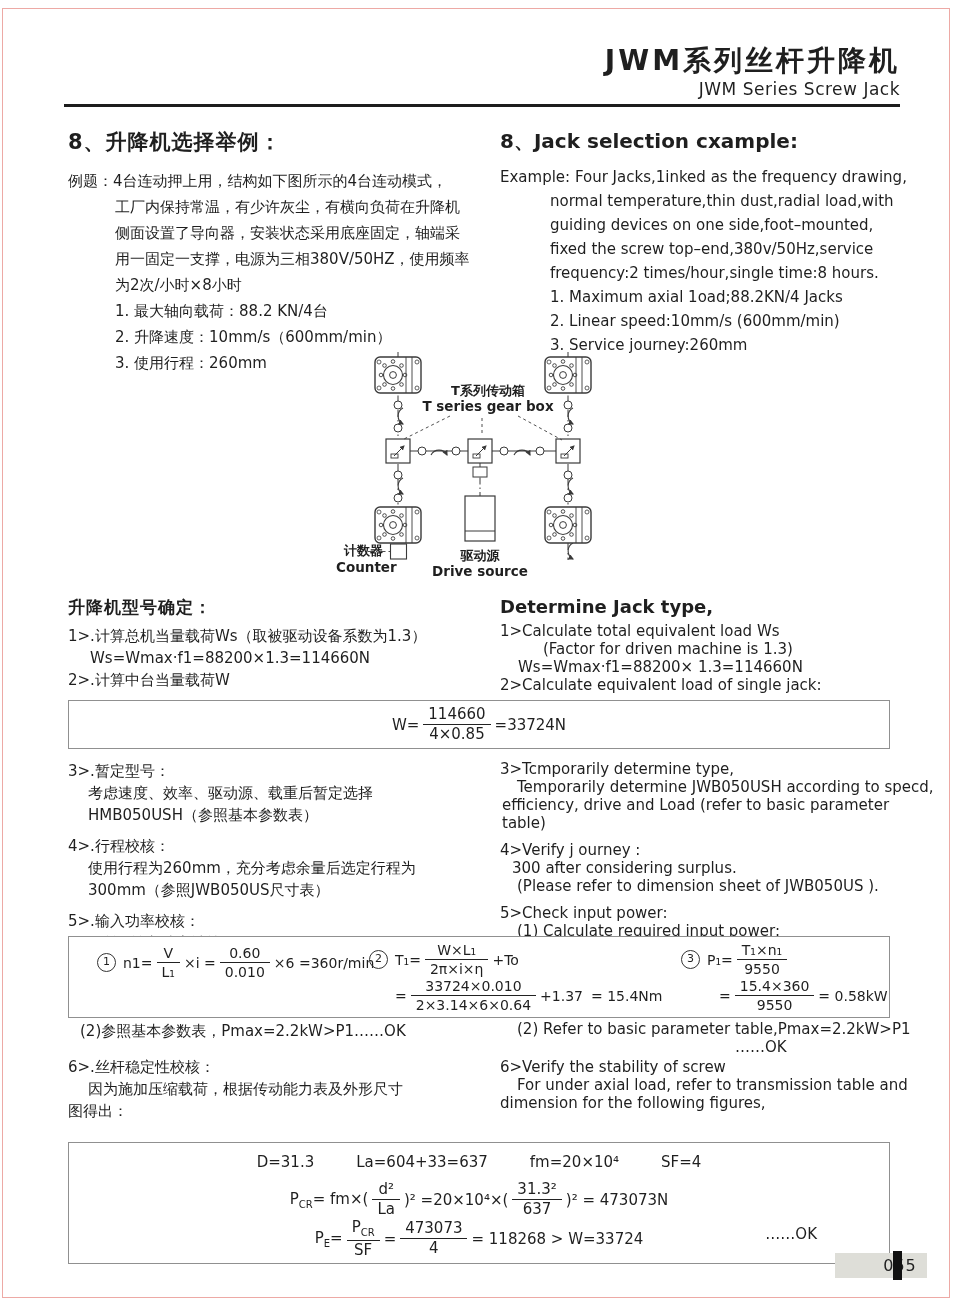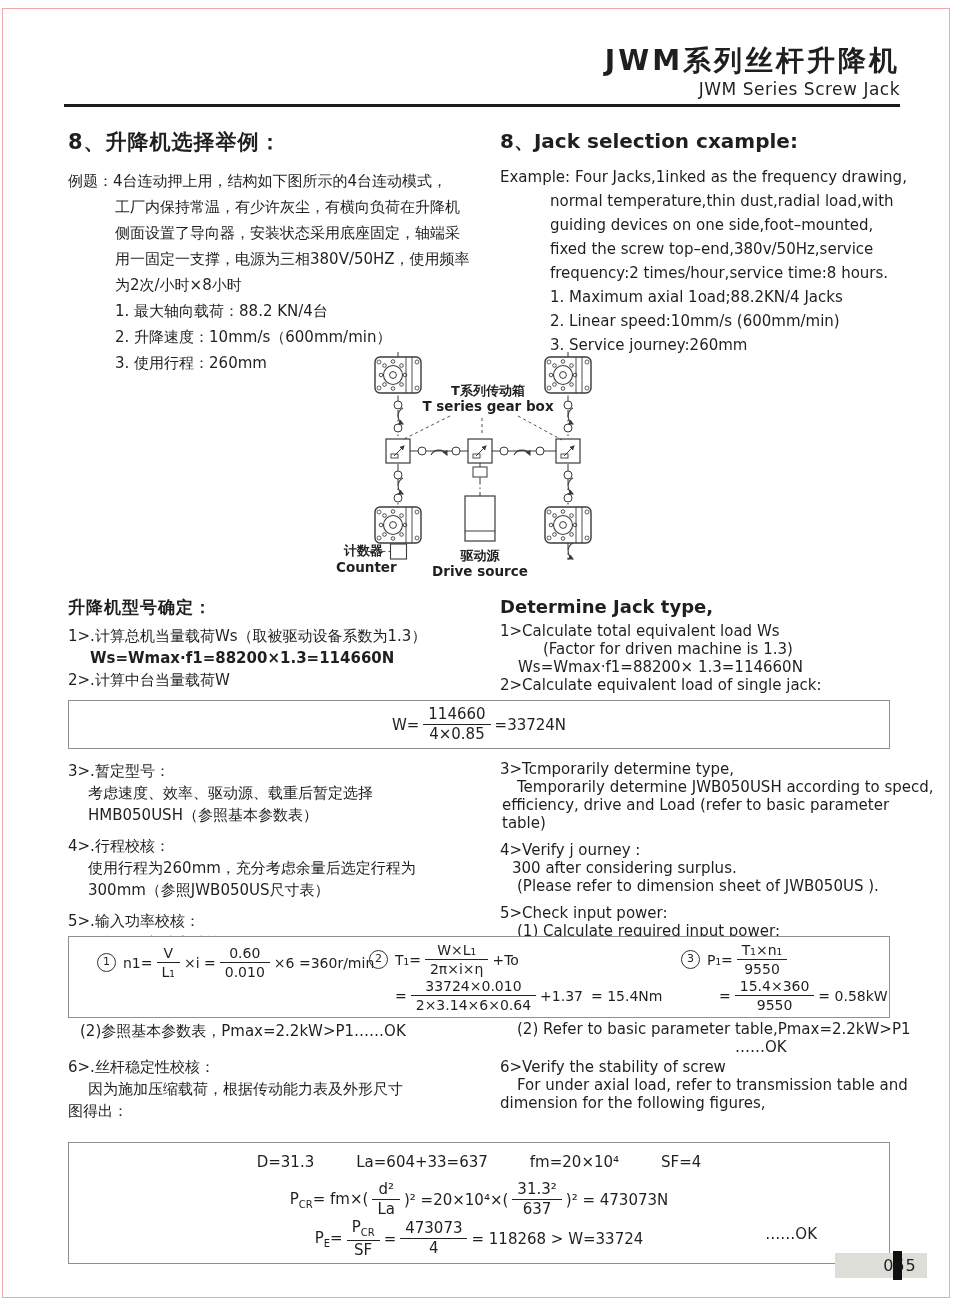--- a/index.html
+++ b/index.html
@@ -17,21 +17,21 @@
   .col{position:absolute;font-size:15px;}
   .sec-title-zh{font-size:21px;font-weight:bold;margin-bottom:12px;letter-spacing:1px;}
   .sec-title-en{font-size:20px;font-weight:bold;margin-bottom:10px;}
   .sub-title-zh{font-size:17px;font-weight:bold;margin-bottom:6px;letter-spacing:1px;}
   .sub-title-en{font-size:18px;font-weight:bold;margin-bottom:5px;}
   .lz{line-height:26px;}
   .le{line-height:24px;}
   .lt{line-height:18px;}
   .lm{line-height:22px;}
   .i2{padding-left:2px;}.i12{padding-left:12px;}.i17{padding-left:17px;}
-  .i18{padding-left:18px;}.i20{padding-left:20px;}.i22{padding-left:22px;font-weight:bold;}
+  .i18{padding-left:18px;}.i20{padding-left:20px;}.i22{padding-left:22px;}
   .i43{padding-left:43px;}.i47{padding-left:47px;}.i50{padding-left:50px;}
   .gap{margin-top:9px;}
 
   
   .frac{display:inline-block;vertical-align:middle;text-align:center;margin:0 4px;}
   .frac .num{display:block;padding:0 5px 1px;border-bottom:1px solid #222;line-height:1.15;}
   .frac .den{display:block;padding:1px 5px 0;line-height:1.15;}
   .cnum{display:inline-block;width:17px;height:17px;line-height:16px;border:1px solid #333;
         border-radius:50%;text-align:center;font-size:11px;margin-right:7px;flex:0 0 auto;}
   sub{font-size:10px;}
@@ -80,21 +80,21 @@
     <div class="lz i47">2. 升降速度：10mm/s（600mm/min）</div>
     <div class="lz i47">3. 使用行程：260mm</div>
   </div>
 
   <div class="col" style="left:500px;top:128px;width:420px;">
     <div class="sec-title-en">8、Jack selection cxample:</div>
     <div class="le">Example: Four Jacks,1inked as the frequency drawing,</div>
     <div class="le i50">normal temperature,thin dust,radial load,with</div>
     <div class="le i50">guiding devices on one side,foot–mounted,</div>
     <div class="le i50">fixed the screw top–end,380v/50Hz,service</div>
-    <div class="le i50">frequency:2 times/hour,service time:8 hours.</div>
+    <div class="le i50">frequency:2 times/hour,single time:8 hours.</div>
     <div class="le i50">1. Maximum axial 1oad;88.2KN/4 Jacks</div>
     <div class="le i50">2. Linear speed:10mm/s (600mm/min)</div>
     <div class="le i50">3. Service journey:260mm</div>
   </div>
 
   <svg id="diag" width="330" height="242" viewBox="0 0 330 242">
     <defs>
       <marker id="ah" markerWidth="6" markerHeight="6" refX="4" refY="2.5" orient="auto">
         <path d="M0,0 L5,2.5 L0,5 Z" fill="#3a3a3a"></path>
       </marker>

